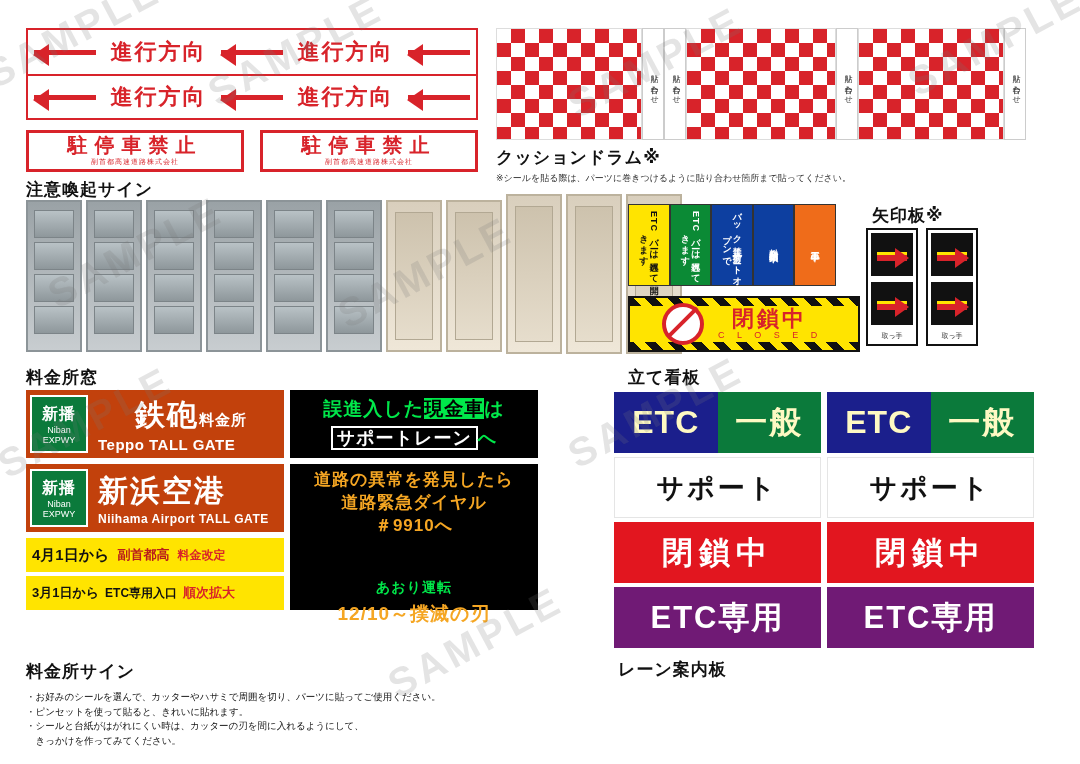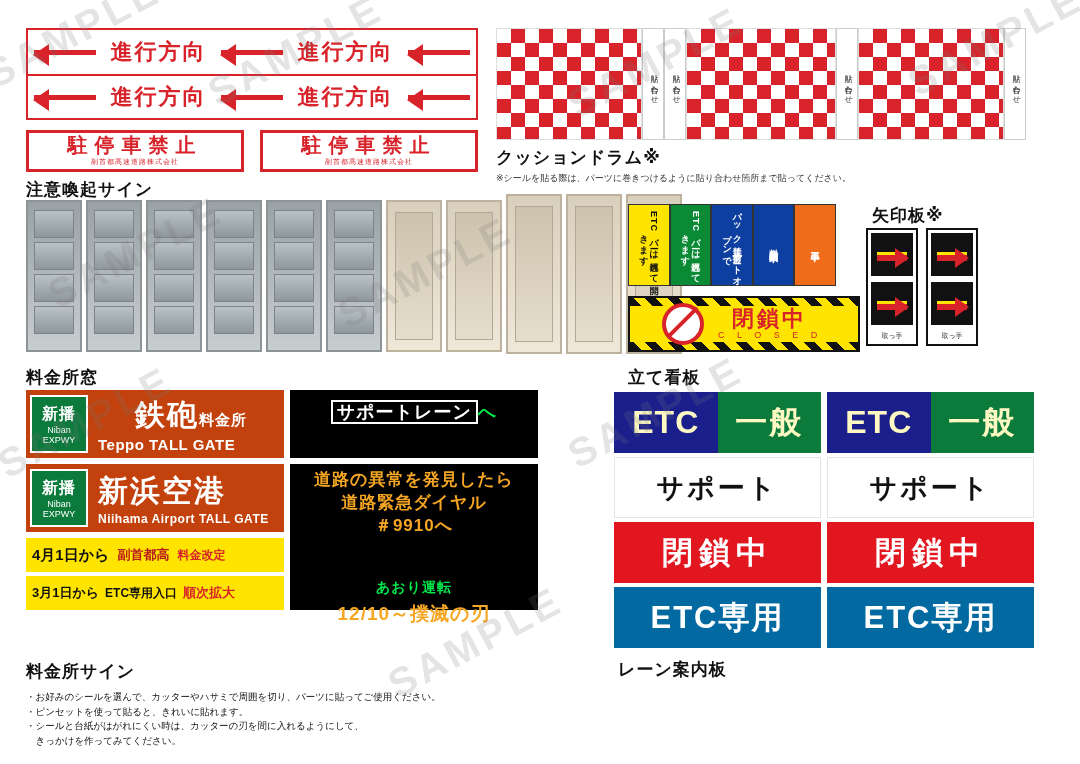--- a/index.html
+++ b/index.html
@@ -101,21 +101,21 @@
   
   #laneWrap{position:absolute;left:614px;top:392px;width:420px;height:256px;display:grid;
             grid-template-columns:1fr 1fr;grid-template-rows:1fr 1fr 1fr 1fr;gap:4px 6px;}
   .laneCell{display:flex;align-items:center;justify-content:center;font-weight:bold;box-sizing:border-box;}
   .lane-etc{background:#1b1f8c;color:#fef9c3;}
   .lane-etc .split{display:flex;width:100%;height:100%;}
   .lane-etc .l{flex:1;background:#1b1f8c;display:flex;align-items:center;justify-content:center;font-size:32px;letter-spacing:1px;}
   .lane-etc .r{flex:1;background:#0b7a3b;display:flex;align-items:center;justify-content:center;font-size:32px;letter-spacing:2px;}
   .lane-sup{background:#fff;color:#111;font-size:27px;letter-spacing:3px;border:1px solid #e5e5e5;}
   .lane-closed{background:#e2161f;color:#fff;font-size:31px;letter-spacing:6px;}
-  .lane-only{background:#0369a1;color:#fff;font-size:31px;letter-spacing:2px;}
+  .lane-only{background:#701a75;color:#fff;font-size:31px;letter-spacing:2px;}
 
   
   .lbl{position:absolute;font-size:17px;font-weight:bold;letter-spacing:1px;}
   .note{position:absolute;font-size:9px;color:#333;}
 
   
   #footNotes{position:absolute;left:26px;top:690px;width:430px;font-size:9.5px;line-height:1.55;color:#111;}
   #brand{position:absolute;left:618px;top:690px;width:440px;display:flex;align-items:flex-end;gap:14px;}
   #brand .setname{font-size:22px;font-weight:bold;letter-spacing:2px;}
   #brand .scale{font-size:8.5px;color:#222;margin-top:3px;}
@@ -332,20 +332,23 @@
       <span style="color:#b91c1c;font-weight:bold;font-size:13px;">副首都高</span>
       <span style="color:#d8232a;font-weight:bold;font-size:12px;">料金改定</span>
     </div>
     <div class="gs yellowNotice" style="left:0;top:186px;width:258px;height:34px;display:flex;align-items:center;gap:6px;padding:0 6px;">
       <span style="color:#111;font-weight:bold;font-size:13px;">3月1日から</span>
       <span style="color:#111;font-weight:bold;font-size:12px;">ETC専用入口</span>
       <span style="color:#d8232a;font-weight:bold;font-size:13px;">順次拡大</span>
     </div>
 
     <div class="gs ledPanel" style="left:264px;top:0;width:248px;height:68px;padding:6px;">
+      <div class="ledLine" style="font-size:19px;">
+        <span>誤進入した</span><span style="background:#00e84a;color:#000;">現金車</span><span>は</span>
+      </div>
       <div class="ledLine" style="font-size:18px;color:#fff;margin-top:4px;">
         <span style="border:2px solid #fff;padding:0 4px;">サポートレーン</span><span style="color:#00e84a;">へ</span>
       </div>
     </div>
 
     <div class="gs ledPanel" style="left:264px;top:74px;width:248px;height:96px;padding:4px;">
       <div class="ledLine" style="font-size:17px;color:#f5a623;">道路の異常を発見したら</div>
       <div class="ledLine" style="font-size:17px;color:#f5a623;">道路緊急ダイヤル</div>
       <div class="ledLine" style="font-size:17px;color:#f5a623;">＃9910へ</div>
     </div>

